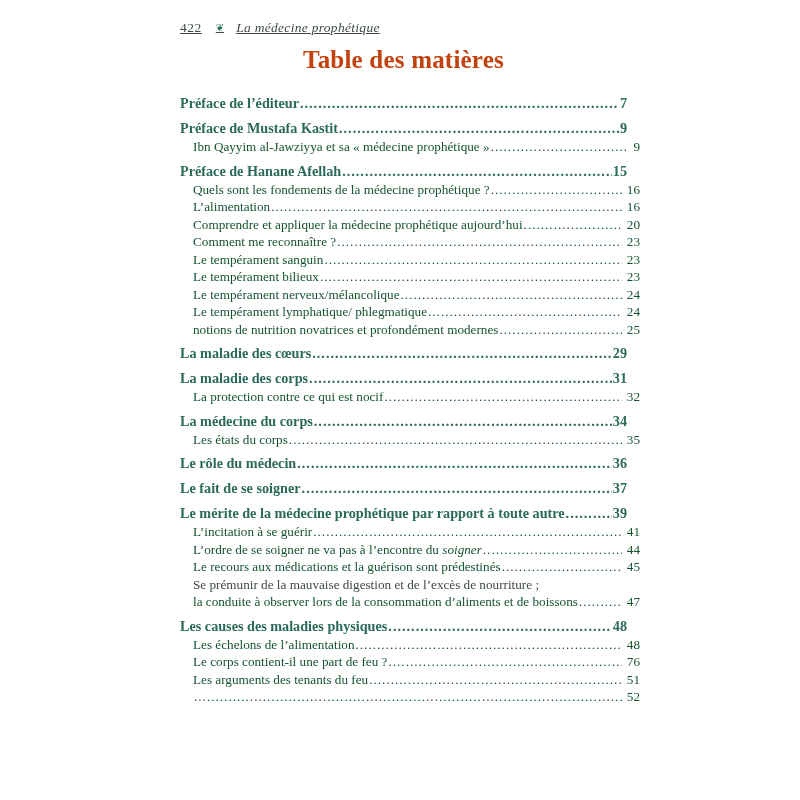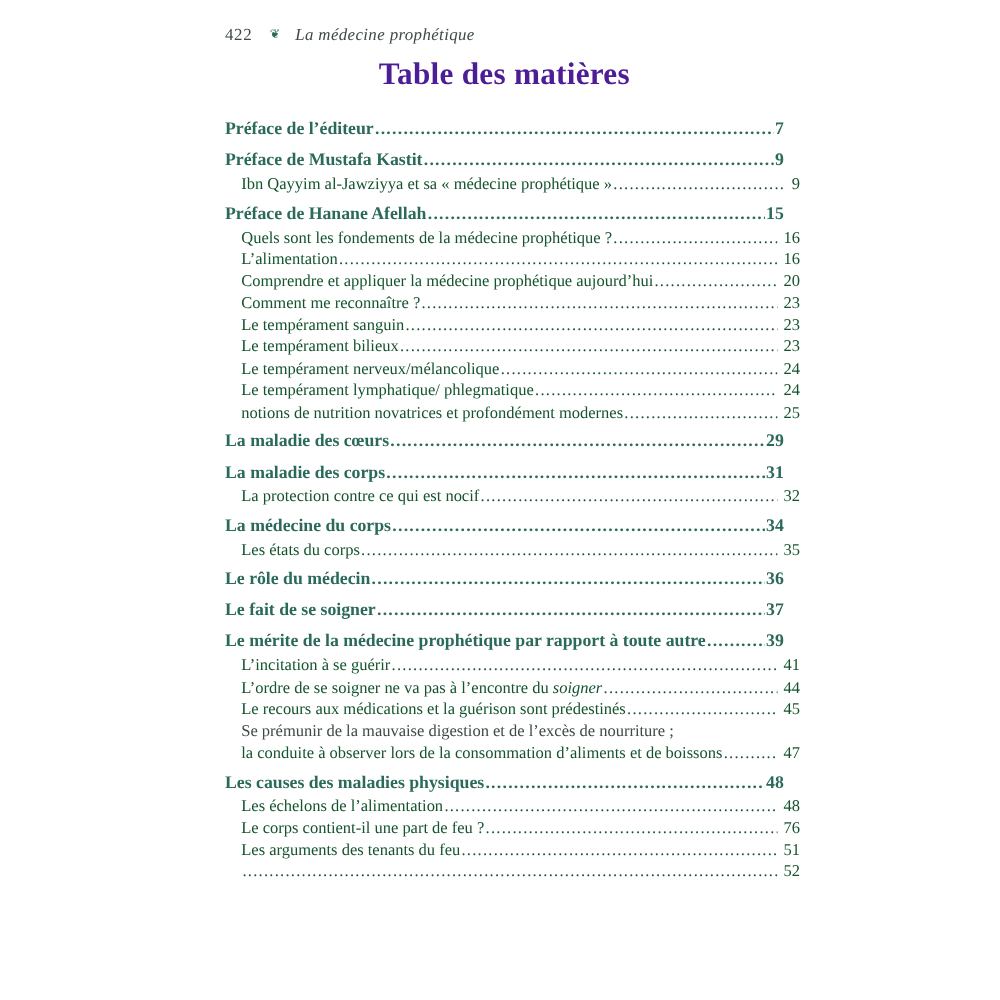--- a/index.html
+++ b/index.html
@@ -20,20 +20,21 @@
     margin: 0 0 0 180px;
     padding-top: 20px;
   }
   
   .running-header {
     display: flex;
     align-items: center;
     font-size: 13.5px;
     color: #3f4a44;
     margin-bottom: 10px;
+    text-decoration: underline;
   }
   .running-header .folio {
     font-style: normal;
     letter-spacing: 0.5px;
   }
   .running-header .fleuron {
     color: #2b6a5a;
     font-size: 10px;
     margin: 0 12px 0 14px;
     position: relative;
@@ -42,21 +43,21 @@
   .running-header .book-title {
     font-style: italic;
     letter-spacing: 0.3px;
   }
   
   h1.toc-title {
     margin: 10px 0 20px 0;
     text-align: center;
     font-size: 25px;
     font-weight: bold;
-    color: #4c1d95;
+    color: #c2410c;
     letter-spacing: 0.2px;
   }
   
   .toc { width: 447px; }
   .toc-pre {
     font-size: 13.2px;
     line-height: 17.5px;
     padding-left: 13px;
     white-space: nowrap;
   }

